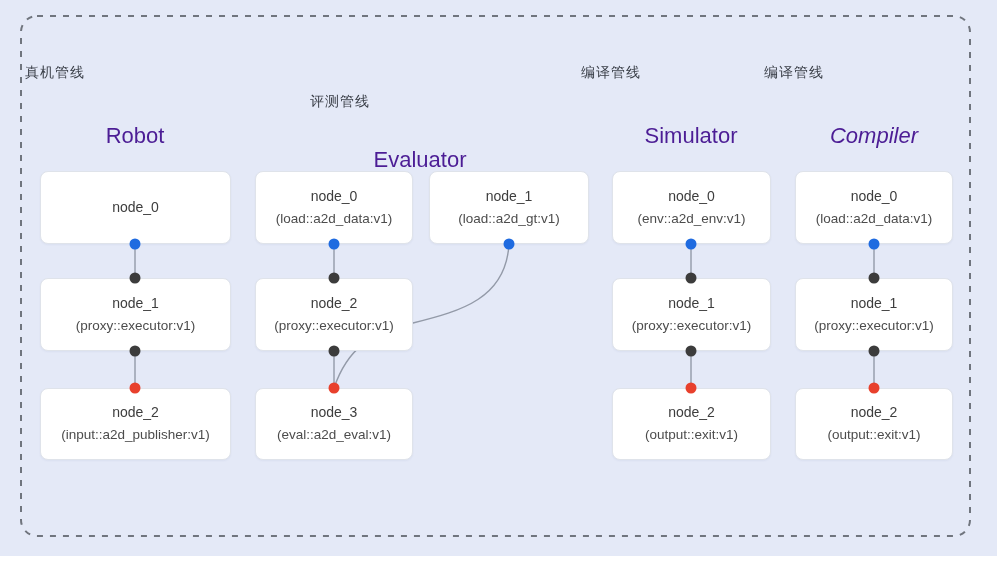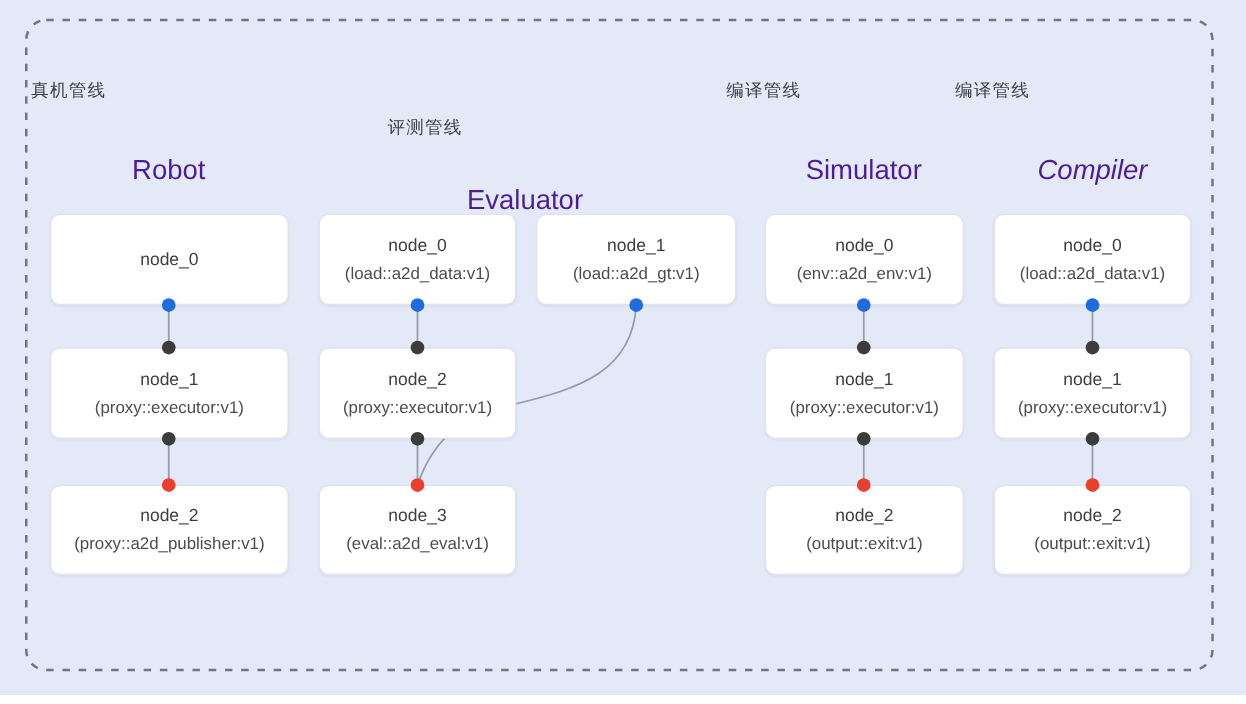--- a/index.html
+++ b/index.html
@@ -123,21 +123,21 @@
 
   <div class="node-box" style="left:40px; top:171px; width:191px; height:73px;">
     <div class="node-name">node_0</div>
   </div>
   <div class="node-box" style="left:40px; top:278px; width:191px; height:73px;">
     <div class="node-name">node_1</div>
     <div class="node-type">(proxy::executor:v1)</div>
   </div>
   <div class="node-box" style="left:40px; top:388px; width:191px; height:72px;">
     <div class="node-name">node_2</div>
-    <div class="node-type">(proxy::a2d_publisher:v1)</div>
+    <div class="node-type">(input::a2d_publisher:v1)</div>
   </div>
 
   <div class="node-box" style="left:255px; top:171px; width:158px; height:73px;">
     <div class="node-name">node_0</div>
     <div class="node-type">(load::a2d_data:v1)</div>
   </div>
   <div class="node-box" style="left:429px; top:171px; width:160px; height:73px;">
     <div class="node-name">node_1</div>
     <div class="node-type">(load::a2d_gt:v1)</div>
   </div>

